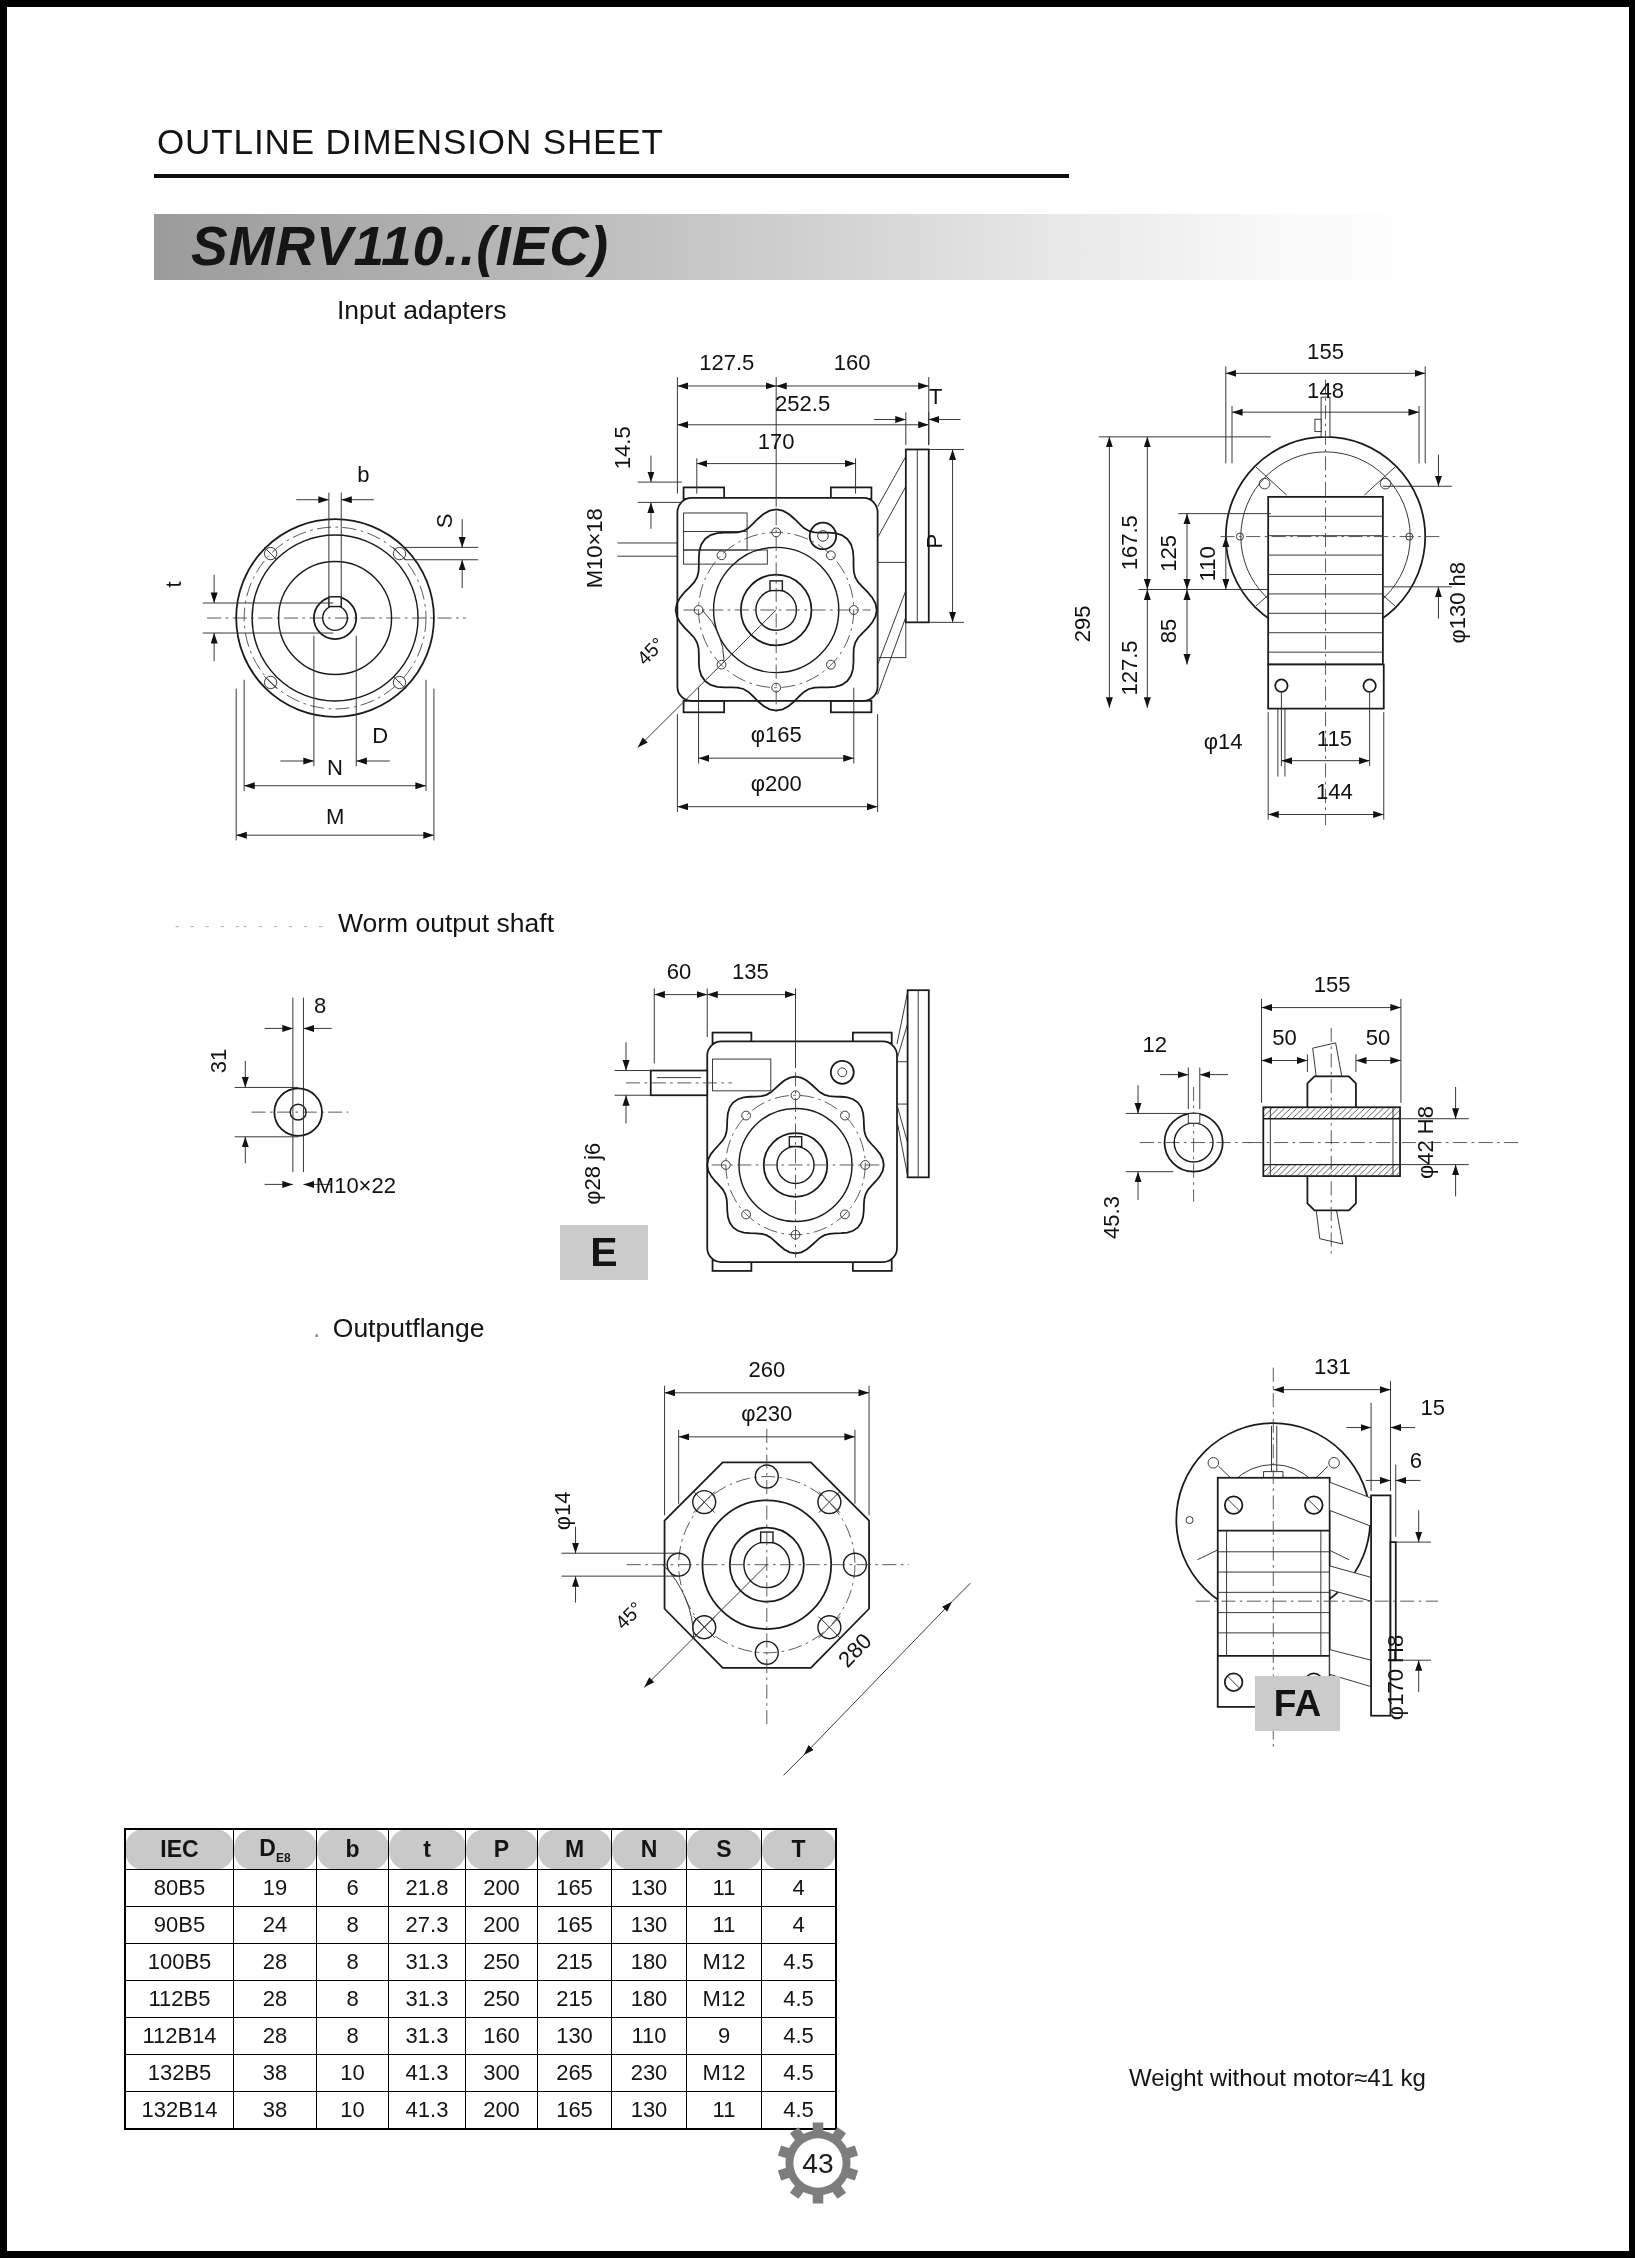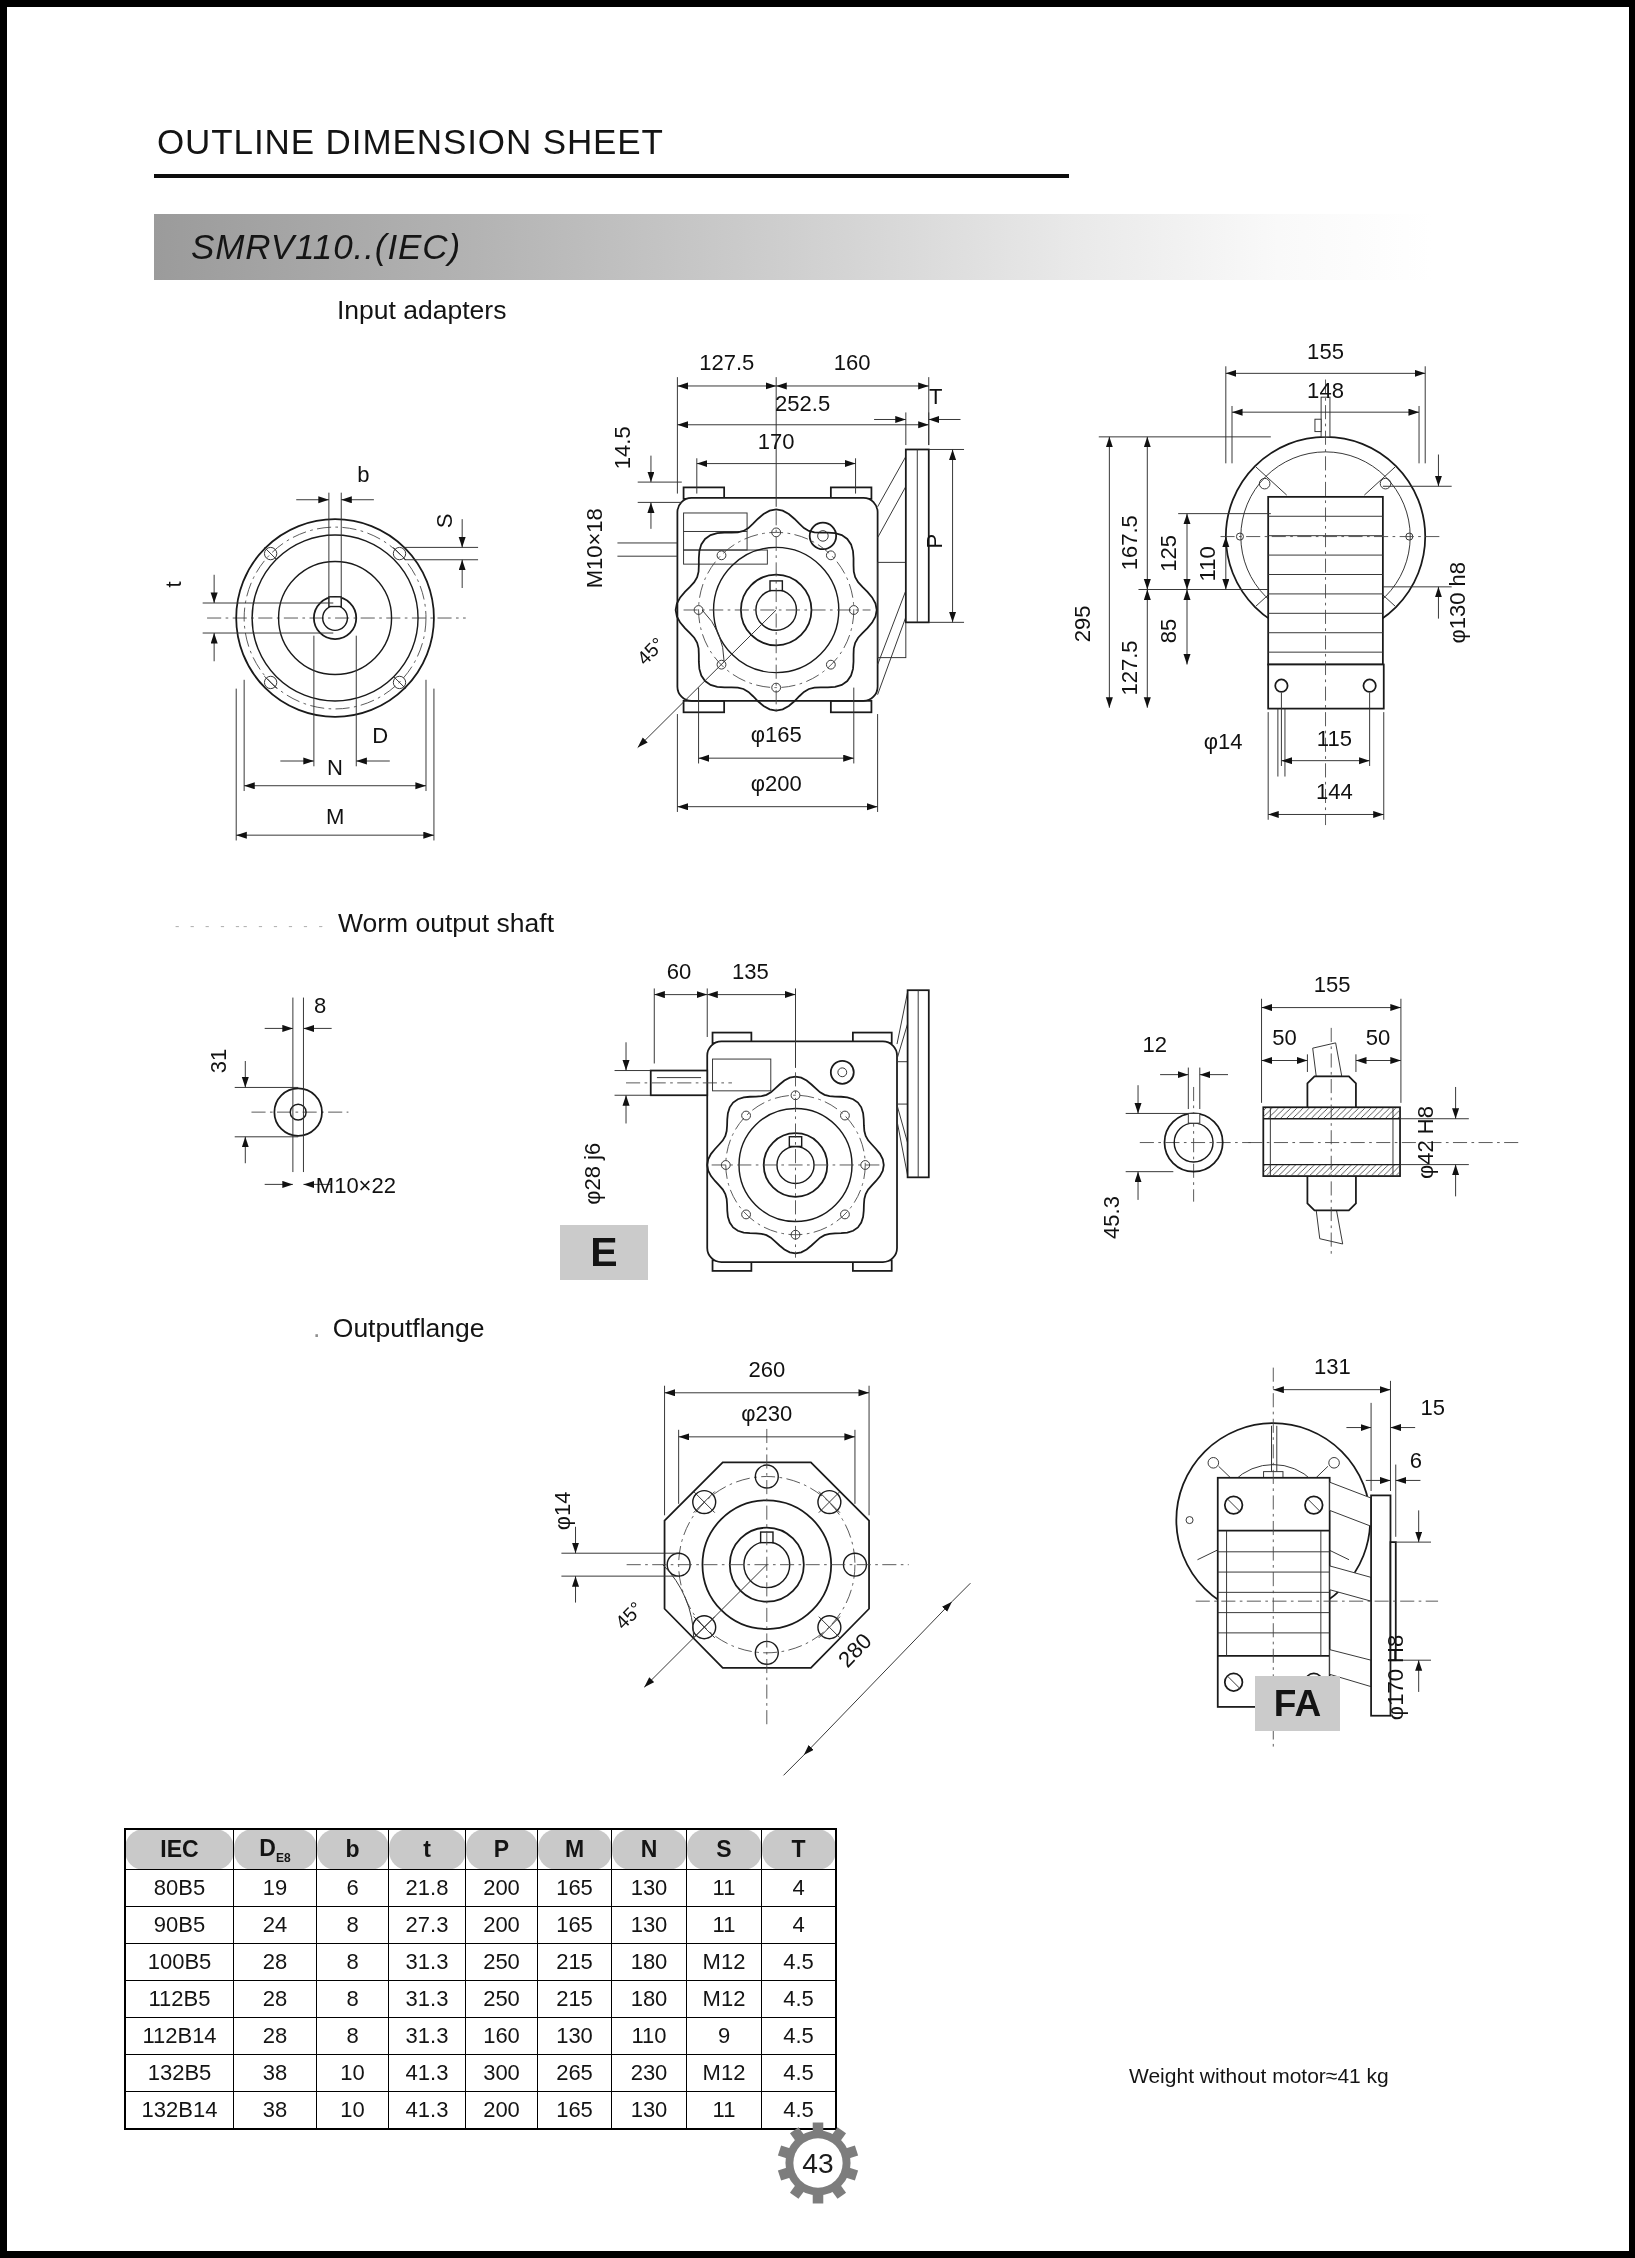--- a/index.html
+++ b/index.html
@@ -3,26 +3,26 @@
 <meta charset="utf-8">
 <style>
   html,body{margin:0;padding:0;background:#fff;}
   body{width:1636px;height:2258px;position:relative;font-family:"Liberation Sans",sans-serif;color:#141414;}
   .frame{position:absolute;inset:0;border:7px solid #000;pointer-events:none;}
   .abs{position:absolute;}
   .hdr{left:157px;top:122px;font-size:35px;letter-spacing:0.9px;}
   .rule{left:154px;top:174px;width:915px;height:3.5px;background:#0d0d0d;}
   .titlebar{left:154px;top:214px;width:1277px;height:66px;
     background:linear-gradient(90deg,#9b9b9b 0%,#b3b3b3 25%,#cfcfcf 50%,#e9e9e9 72%,#f9f9f9 88%,#ffffff 100%);}
-  .titlebar span{display:block;padding-left:37px;line-height:65px;font-size:35px;font-weight:normal;font-style:italic;color:#151515;letter-spacing:0.9px;}
+  .titlebar span{display:block;padding-left:37px;line-height:65px;font-size:55px;font-weight:bold;font-style:italic;color:#151515;letter-spacing:0.9px;}
   .seclabel{font-size:26.5px;}
   .faint{color:#b0b0b0;font-size:13.2px;letter-spacing:3.5px;}
   .prefix{color:#8f8f8f;margin-right:12.4px;}
   .vbox{background:#cbcbcb;display:flex;align-items:center;justify-content:center;font-weight:bold;}
-  .weight{font-size:21px;}
+  .weight{font-size:24px;}
   
   svg{overflow:visible;}
   .ln{stroke:#1a1a1a;stroke-width:2;fill:none;}
   .l2{stroke:#1a1a1a;stroke-width:1.6;fill:none;}
   .tn{stroke:#333;stroke-width:1.1;fill:none;}
   .cl{stroke:#444;stroke-width:1;fill:none;stroke-dasharray:16 5 3 5;}
   .dim{font-size:25px;fill:#111;font-family:"Liberation Sans",sans-serif;}
   .dims{font-size:22px;fill:#111;font-family:"Liberation Sans",sans-serif;}
   .wfill{fill:#fff;}
   

